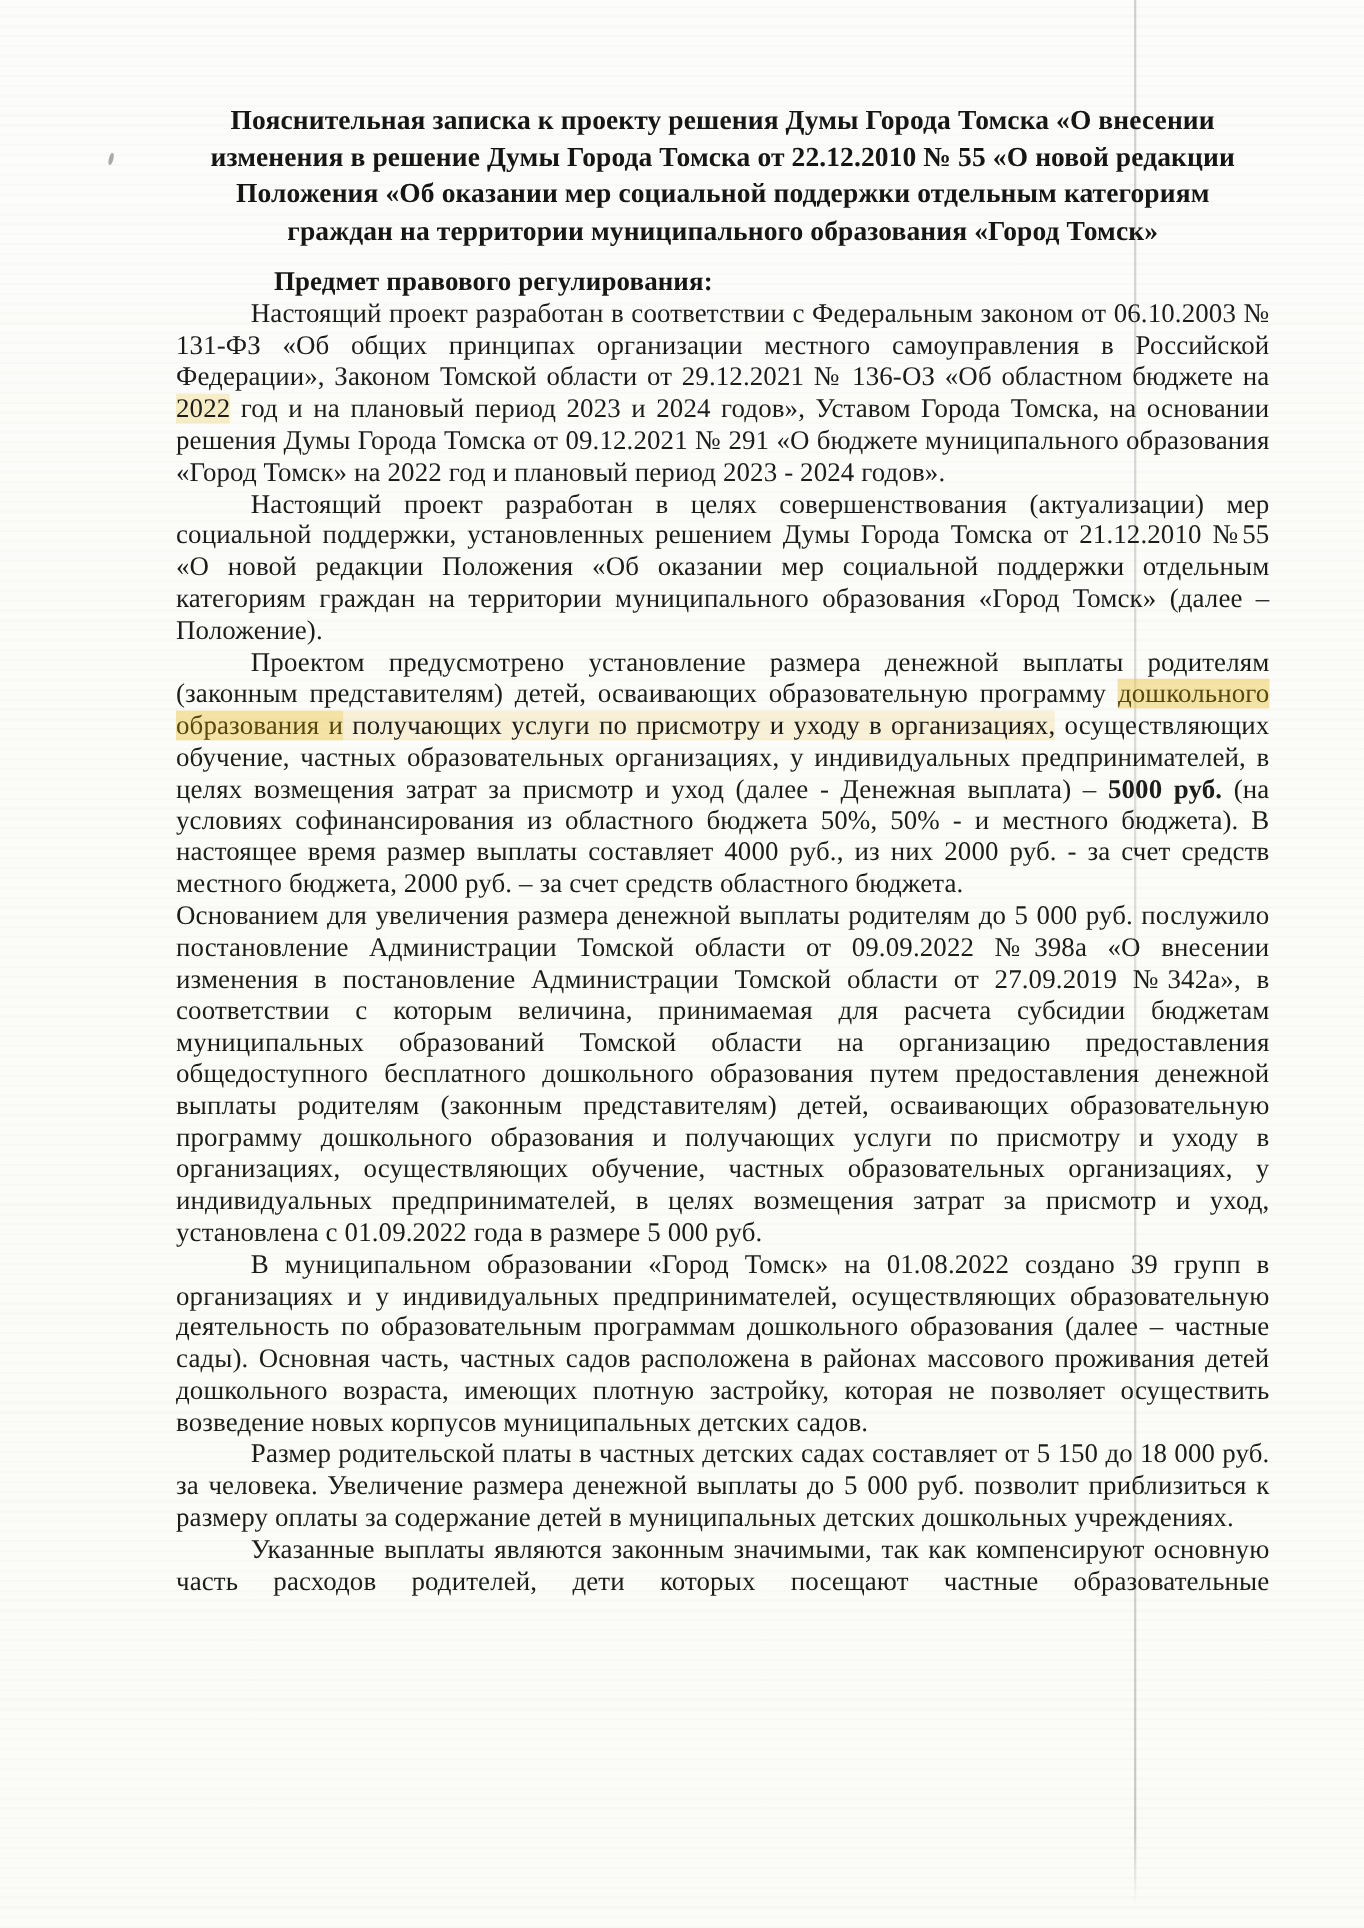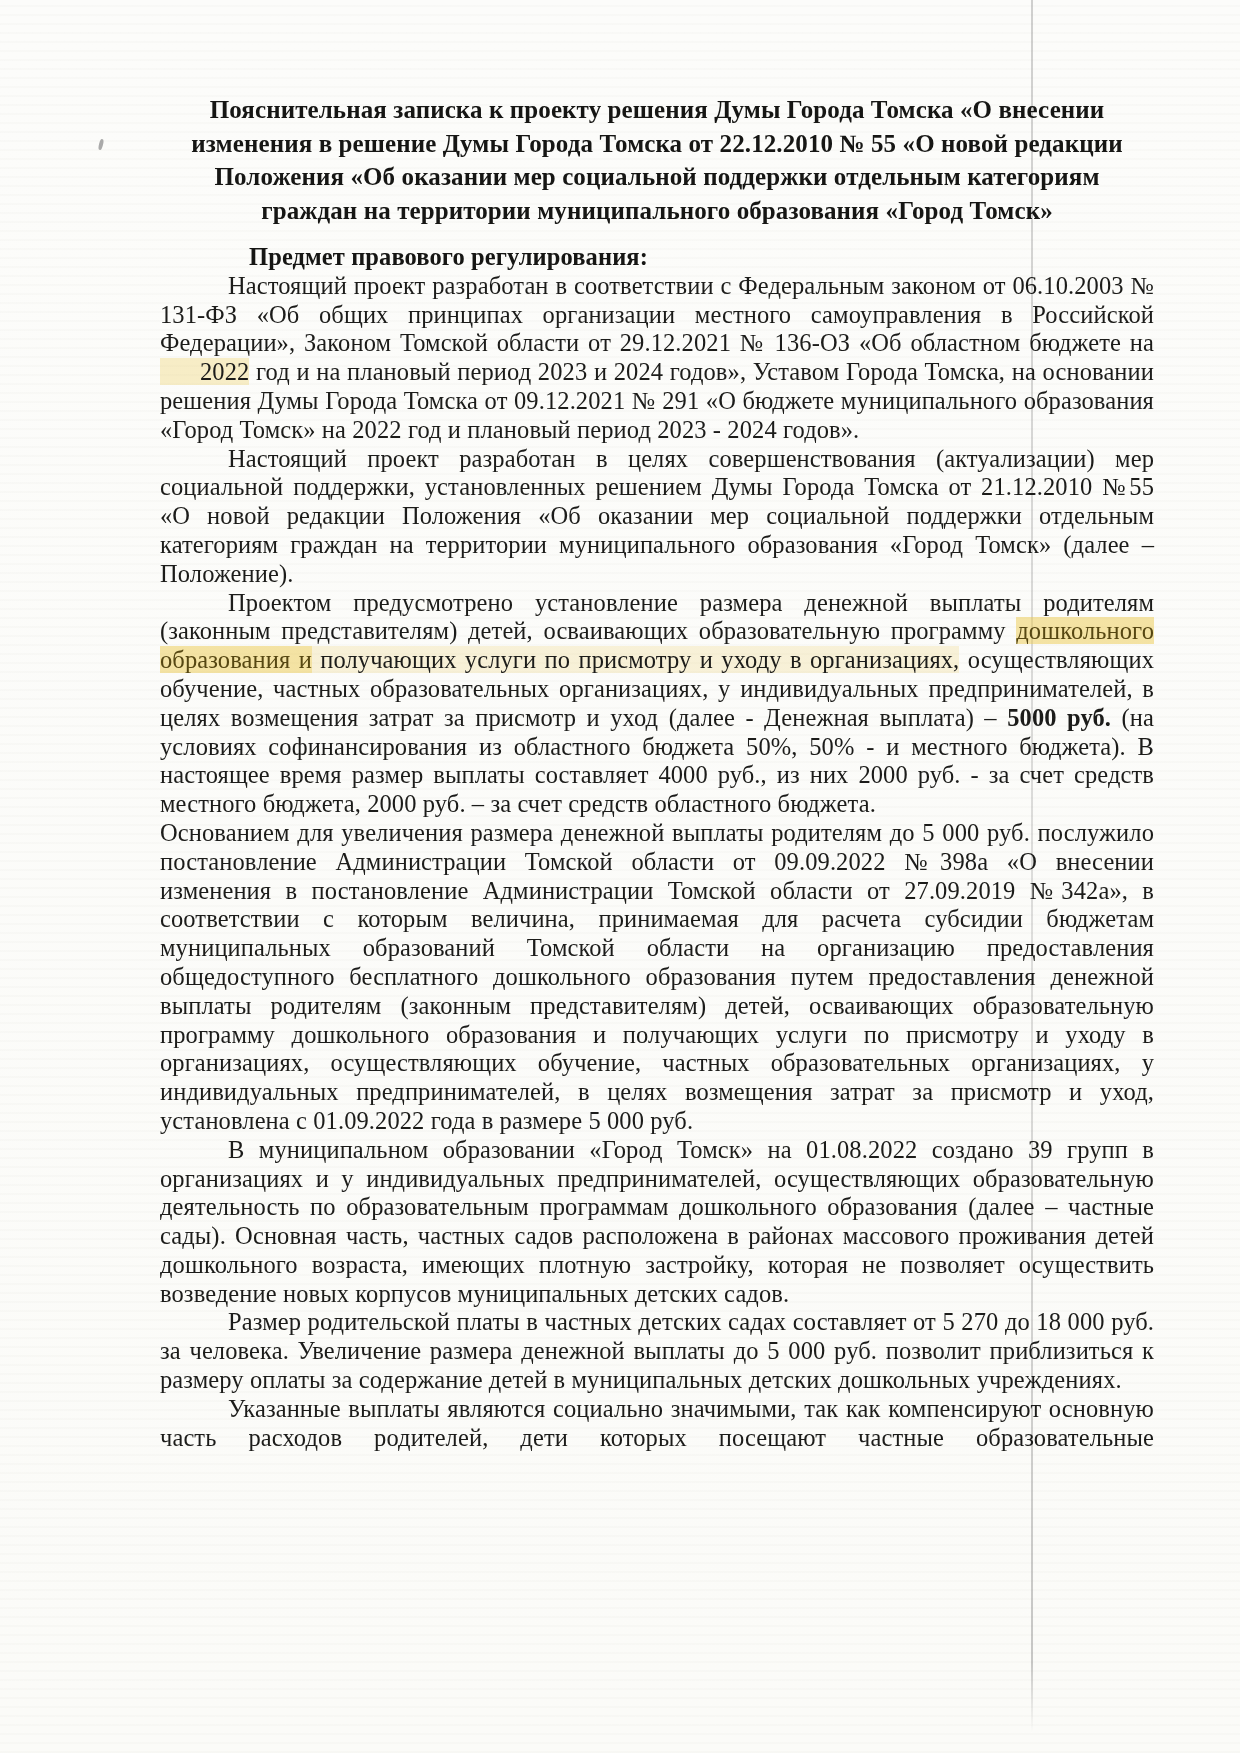--- a/index.html
+++ b/index.html
@@ -45,21 +45,21 @@
     margin: 0 0 16px 0; padding: 0 26px;
     color: #161614;
   }
   p { margin: 0; }
   .heading { font-weight: bold; color: #161614; margin-left: 21px; }
   .indent { text-indent: 68px; }
   .mt-section { margin-top: 62px; }
   .last-cut { text-align-last: justify; }
   .hl-strong { background: rgba(235,201,78,0.5); color: #564712; }
   .hl-light  { background: rgba(235,201,78,0.2); }
-  .hl-faint  { background: rgba(235,201,78,0.3); padding-left: 40px; }
+  .hl-faint  { background: rgba(235,201,78,0.3); }
 </style>
 </head>
 <body>
 
 <div class="page">
   <span class="scan-line"></span>
   <span class="speck"></span>
 
   <div class="content">
 
@@ -71,18 +71,18 @@
 
 
     <p class="indent">Настоящий проект разработан в целях совершенствования (актуализации) мер социальной поддержки, установленных решением Думы Города Томска от 21.12.2010 №55 «О новой редакции Положения «Об оказании мер социальной поддержки отдельным категориям граждан на территории муниципального образования «Город Томск» (далее – Положение).</p>
 
     <p class="indent"><span>Проектом предусмотрено установление размера денежной выплаты родителям (законным представителям) детей, осваивающих образовательную программу </span><span class="hl-strong">дошкольного образования и</span><span class="hl-light"> получающих услуги по присмотру и уходу в организациях,</span><span> осуществляющих обучение, частных образовательных организациях, у индивидуальных предпринимателей, в целях возмещения затрат за присмотр и уход (далее - Денежная выплата) – </span><b>5000 руб.</b><span> (на условиях софинансирования из областного бюджета 50%, 50% - и местного бюджета). В настоящее время размер выплаты составляет 4000 руб., из них 2000 руб. - за счет средств местного бюджета, 2000 руб. – за счет средств областного бюджета.</span></p>
 
     <p>Основанием для увеличения размера денежной выплаты родителям до 5 000 руб. послужило постановление Администрации Томской области от 09.09.2022 №398а «О внесении изменения в постановление Администрации Томской области от 27.09.2019 №342а», в соответствии с которым величина, принимаемая для расчета субсидии бюджетам муниципальных образований Томской области на организацию предоставления общедоступного бесплатного дошкольного образования путем предоставления денежной выплаты родителям (законным представителям) детей, осваивающих образовательную программу дошкольного образования и получающих услуги по присмотру и уходу в организациях, осуществляющих обучение, частных образовательных организациях, у индивидуальных предпринимателей, в целях возмещения затрат за присмотр и уход, установлена с 01.09.2022 года в размере 5 000 руб.</p>
 
     <p class="indent">В муниципальном образовании «Город Томск» на 01.08.2022 создано 39 групп в организациях и у индивидуальных предпринимателей, осуществляющих образовательную деятельность по образовательным программам дошкольного образования (далее – частные сады). Основная часть, частных садов расположена в районах массового проживания детей дошкольного возраста, имеющих плотную застройку, которая не позволяет осуществить возведение новых корпусов муниципальных детских садов.</p>
 
-    <p class="indent">Размер родительской платы в частных детских садах составляет от 5 270 до 18 000 руб. за человека. Увеличение размера денежной выплаты до 5 000 руб. позволит приблизиться к размеру оплаты за содержание детей в муниципальных детских дошкольных учреждениях.</p>
+    <p class="indent">Размер родительской платы в частных детских садах составляет от 5 150 до 18 000 руб. за человека. Увеличение размера денежной выплаты до 5 000 руб. позволит приблизиться к размеру оплаты за содержание детей в муниципальных детских дошкольных учреждениях.</p>
 
-    <p class="indent last-cut">Указанные выплаты являются социально значимыми, так как компенсируют основную часть расходов родителей, дети которых посещают частные образовательные</p>
+    <p class="indent last-cut">Указанные выплаты являются законным значимыми, так как компенсируют основную часть расходов родителей, дети которых посещают частные образовательные</p>
 
   </div>
 </div>
 
 </body></html>

